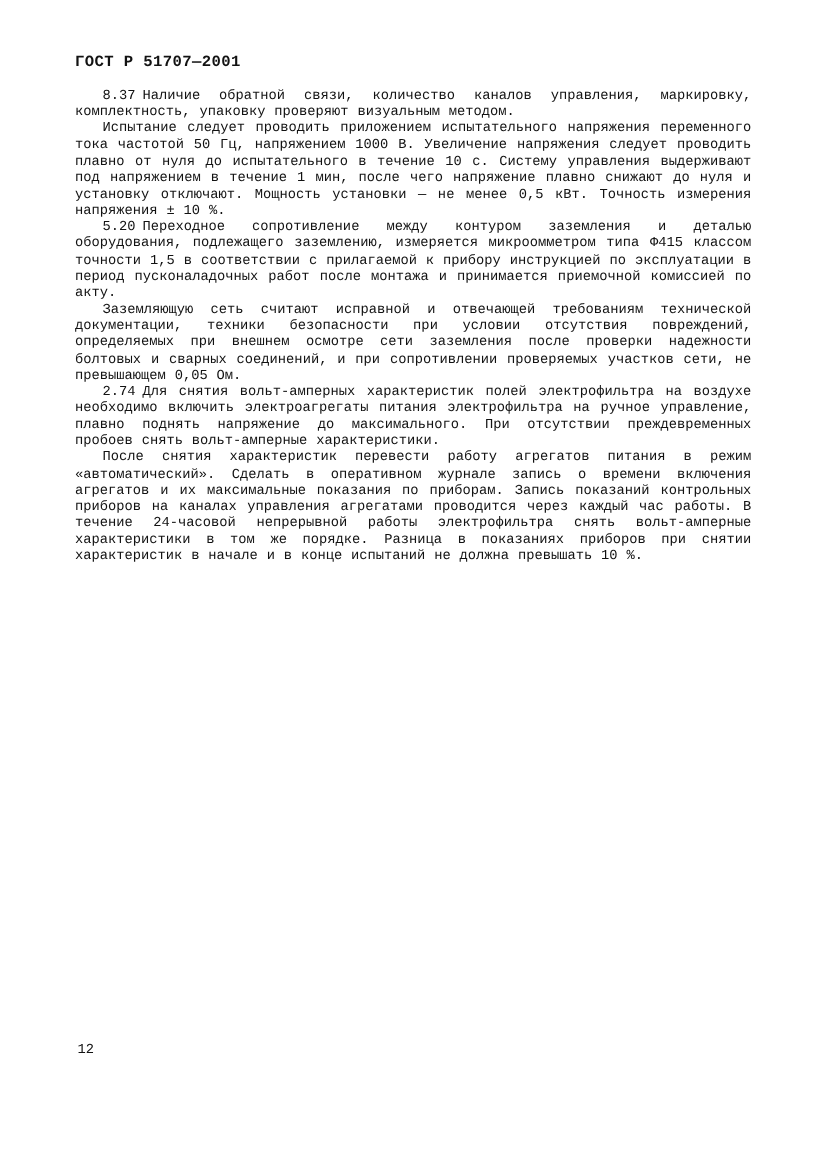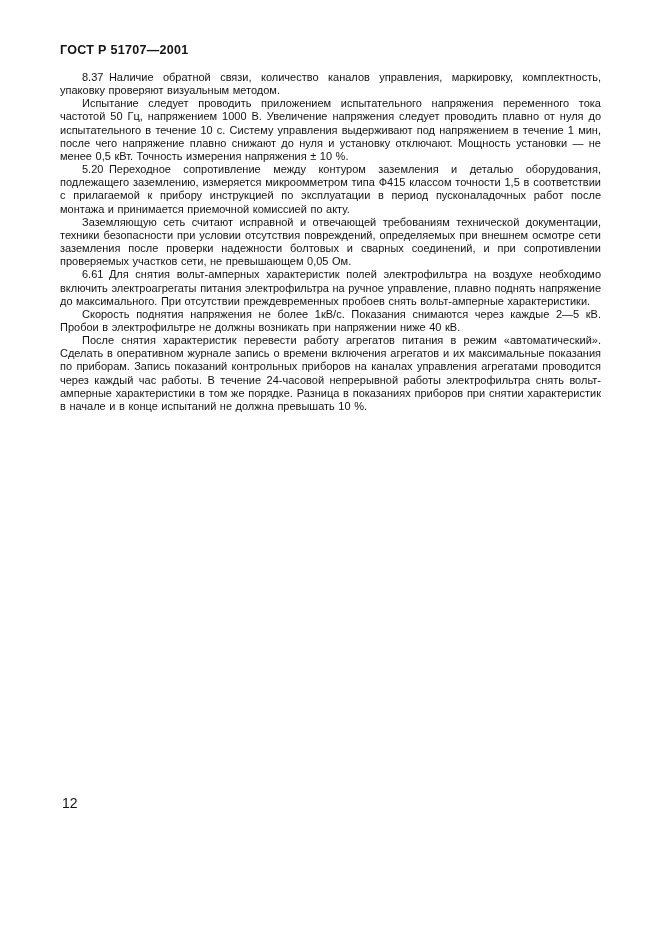--- a/index.html
+++ b/index.html
@@ -6,21 +6,21 @@
     margin: 0;
     padding: 0;
     background: #ffffff;
   }
   .page {
     position: relative;
     width: 661px;
     height: 936px;
     background: #ffffff;
     color: #121212;
-    font-family: Liberation Sans, sans-serif;
+    font-family: Liberation Mono, monospace;
     overflow: hidden;
   }
   .doc-header {
     position: absolute;
     left: 60px;
     top: 43px;
     font-size: 12.5px;
     font-weight: bold;
     letter-spacing: 0.3px;
     white-space: nowrap;
@@ -36,36 +36,35 @@
   }
   .doc-body p {
     margin: 0;
     padding: 0;
     text-indent: 22px;
     word-spacing: 0.5px;
   }
   .page-number {
     position: absolute;
     left: 62px;
-    top: 795px;
-    font-size: 14px;
+    top: 834px;
+    font-size: 11px;
   }
 </style>
 </head>
 <body>
 
 <div class="page">
 
   <div class="doc-header">ГОСТ Р 51707—2001</div>
 
   <div class="doc-body">
     <p>8.37 Наличие обратной связи, количество каналов управления, маркировку, комплектность, упаковку проверяют визуальным методом.</p>
     <p>Испытание следует проводить приложением испытательного напряжения переменного тока частотой 50 Гц, напряжением 1000 В. Увеличение напряжения следует проводить плавно от нуля до испытательного в течение 10 с. Систему управления выдерживают под напряжением в течение 1 мин, после чего напряжение плавно снижают до нуля и установку отключают. Мощность установки — не менее 0,5 кВт. Точность измерения напряжения ± 10 %.</p>
     <p>5.20 Переходное сопротивление между контуром заземления и деталью оборудования, подлежащего заземлению, измеряется микроомметром типа Ф415 классом точности 1,5 в соответствии с прилагаемой к прибору инструкцией по эксплуатации в период пусконаладочных работ после монтажа и принимается приемочной комиссией по акту.</p>
     <p>Заземляющую сеть считают исправной и отвечающей требованиям технической документации, техники безопасности при условии отсутствия повреждений, определяемых при внешнем осмотре сети заземления после проверки надежности болтовых и сварных соединений, и при сопротивлении проверяемых участков сети, не превышающем 0,05 Ом.</p>
-    <p>6.61 Для снятия вольт-амперных характеристик полей электрофильтра на воздухе необходимо включить электроагрегаты питания электрофильтра на ручное управление, плавно поднять напряжение до максимального. При отсутствии преждевременных пробоев снять вольт-амперные характеристики.</p>
-    <p>Скорость поднятия напряжения не более 1кВ/с. Показания снимаются через каждые 2—5 кВ. Пробои в электрофильтре не должны возникать при напряжении ниже 40 кВ.</p>
+    <p>2.74 Для снятия вольт-амперных характеристик полей электрофильтра на воздухе необходимо включить электроагрегаты питания электрофильтра на ручное управление, плавно поднять напряжение до максимального. При отсутствии преждевременных пробоев снять вольт-амперные характеристики.</p>
     <p>После снятия характеристик перевести работу агрегатов питания в режим «автоматический». Сделать в оперативном журнале запись о времени включения агрегатов и их максимальные показания по приборам. Запись показаний контрольных приборов на каналах управления агрегатами проводится через каждый час работы. В течение 24-часовой непрерывной работы электрофильтра снять вольт-амперные характеристики в том же порядке. Разница в показаниях приборов при снятии характеристик в начале и в конце испытаний не должна превышать 10 %.</p>
   </div>
 
   <div class="page-number">12</div>
 
 </div>
 
 </body></html>

